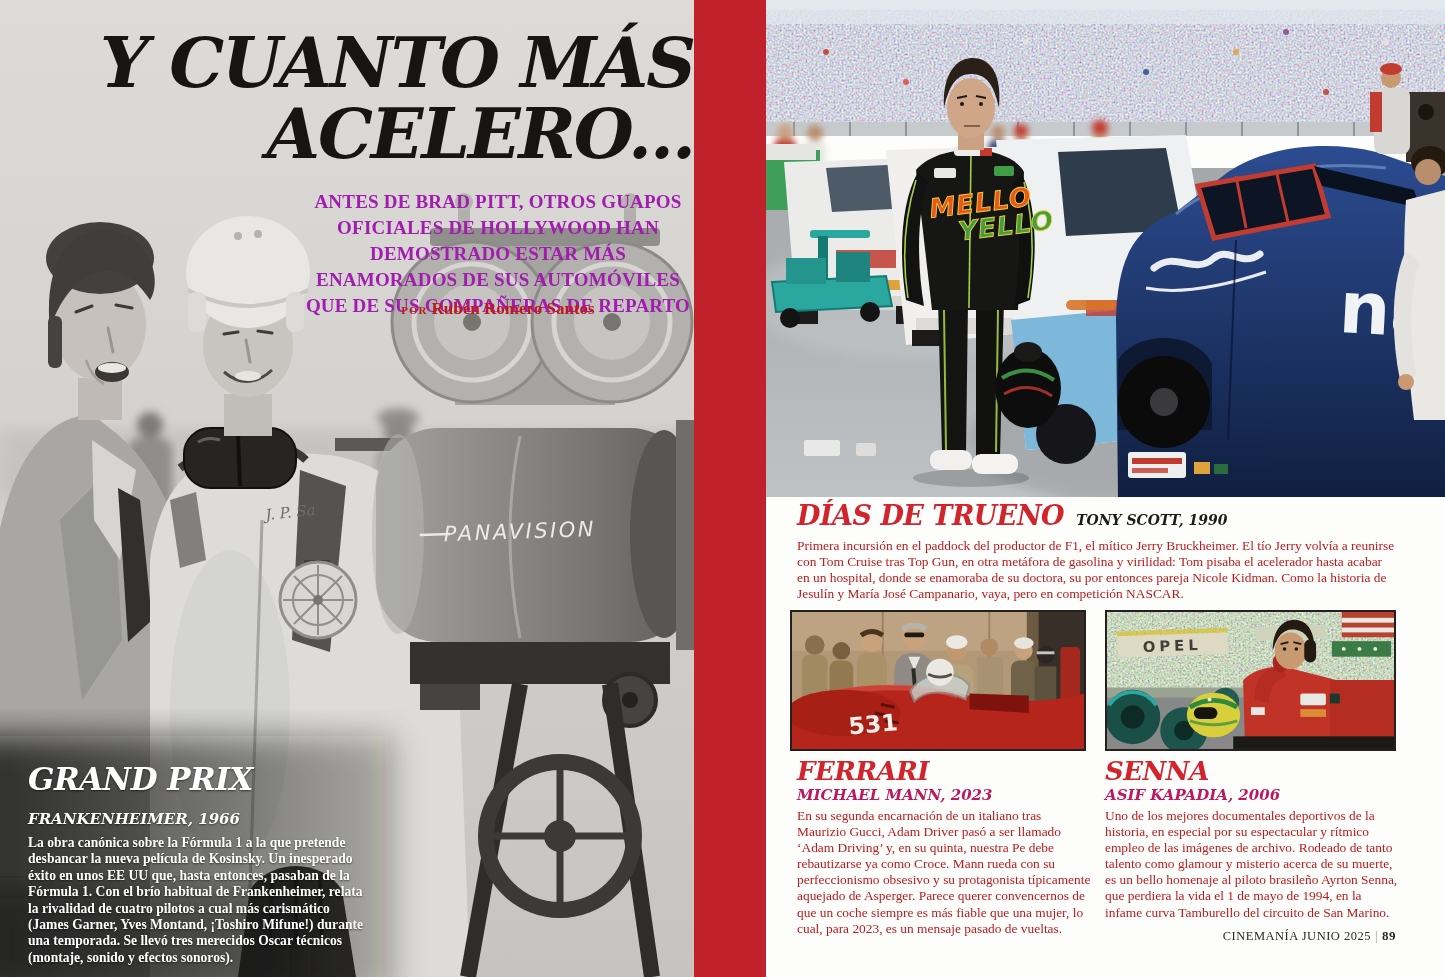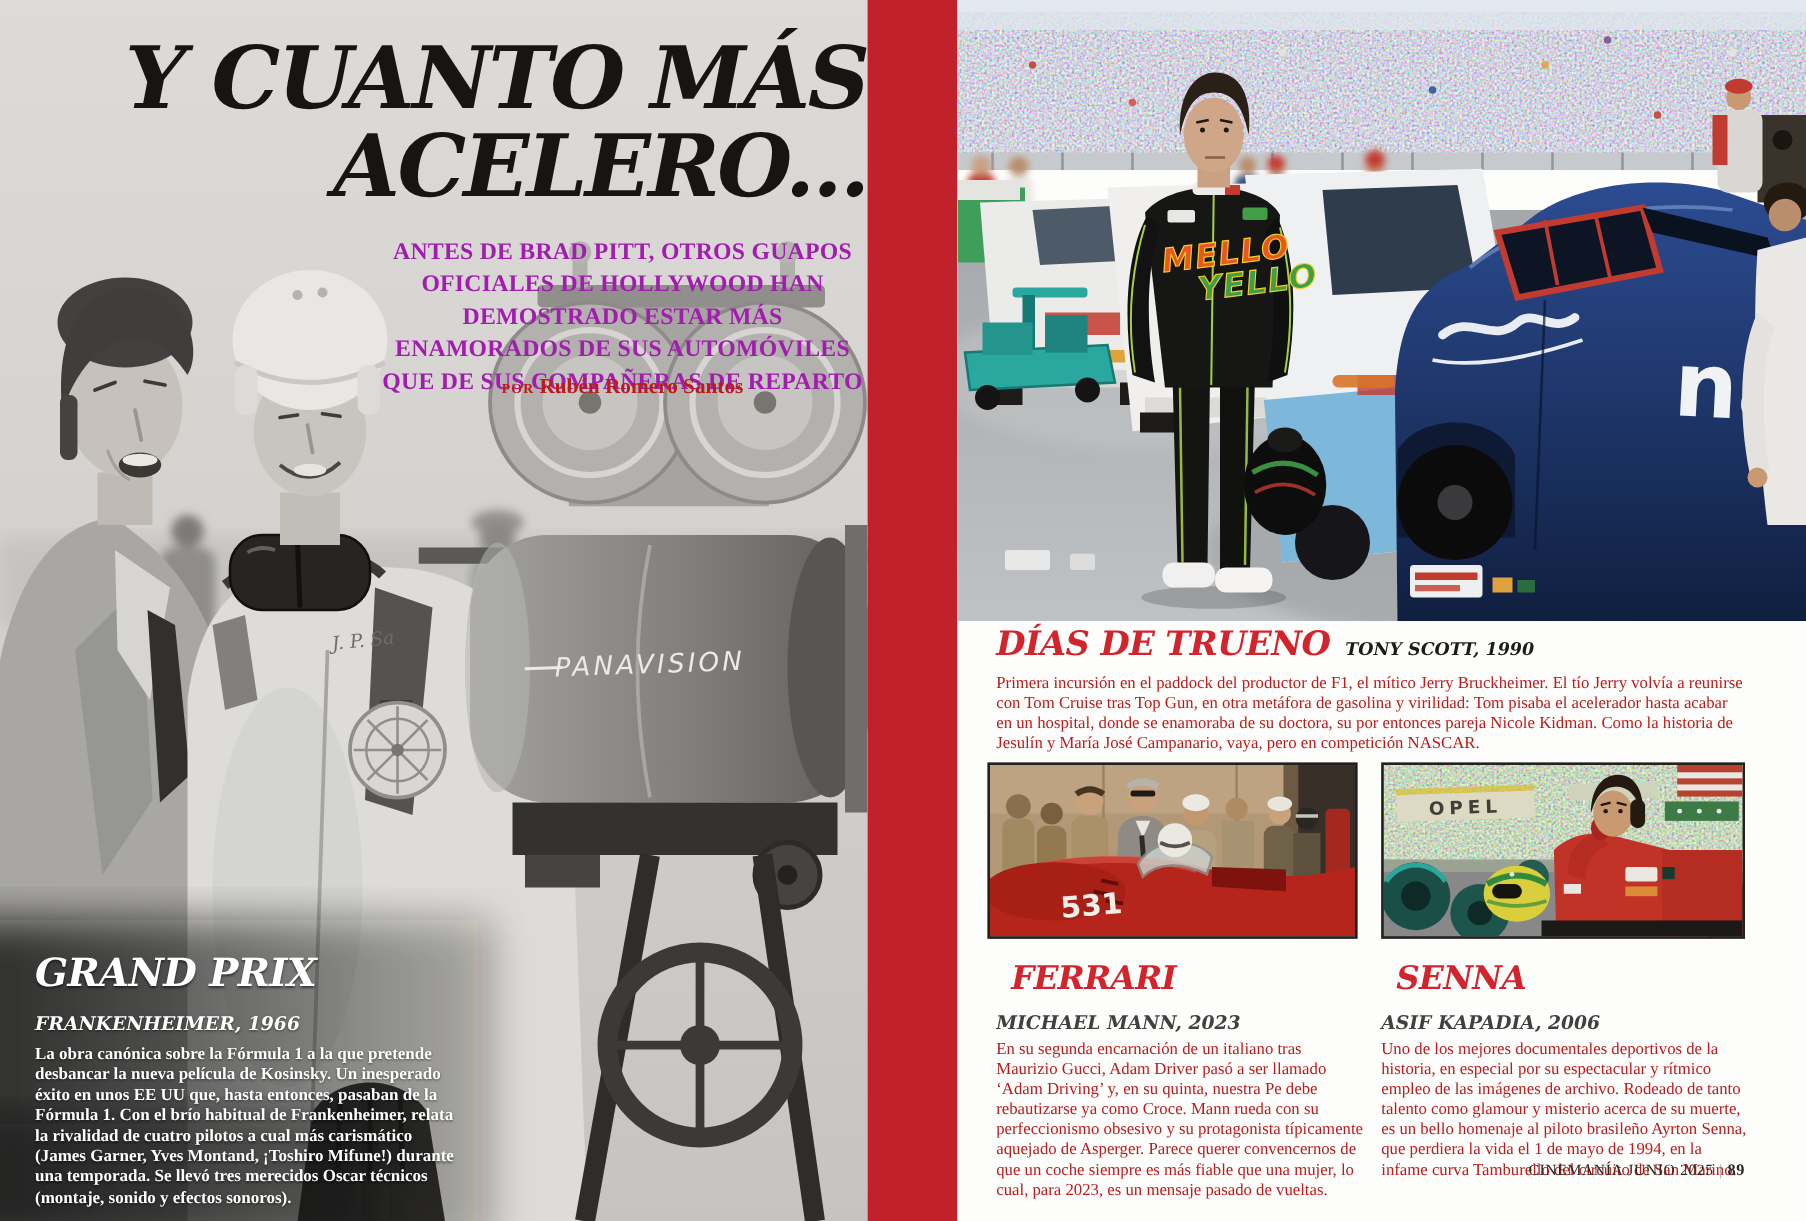--- a/index.html
+++ b/index.html
@@ -48,24 +48,24 @@
   .body-text{margin:4px 0 0 0;font-size:13.4px;line-height:16.1px;color:#b91c1c;}
 
   .thumb{position:absolute;top:610px;height:141px;border:2px solid #23201d;background:#888;}
   .thumb svg{display:block;}
   .thumb-ferrari{left:24px;width:296px;}
   .thumb-senna{left:339px;width:291px;}
 
   .col{position:absolute;top:758px;width:296px;color:#1c1b18;}
   .col-ferrari{left:31px;}
   .col-senna{left:339px;}
-  .col h2{margin:12px;font-family:"DejaVu Serif",serif;font-style:italic;font-weight:bold;
+  .col h2{margin:0;font-family:"DejaVu Serif",serif;font-style:italic;font-weight:bold;
           color:#d2242c;font-size:26px;line-height:27px;letter-spacing:-.5px;}
   .col .credit{display:block;font-family:"DejaVu Serif",serif;font-style:italic;
-               font-size:15px;line-height:18px;font-weight:bold;color:#404040;margin:1px 0 3px;}
+               font-size:15px;line-height:18px;font-weight:bold;color:#be185d;margin:1px 0 3px;}
 
   .folio{position:absolute;left:31px;top:928px;width:599px;text-align:right;
          font-size:12.5px;color:#2a2926;font-variant:small-caps;letter-spacing:.5px;}
   .folio .sep{color:#9a9894;margin:0 4px;}
   .folio b{font-size:13px;}
 </style>
 </head>
 <body>
 
 <div class="spread">

